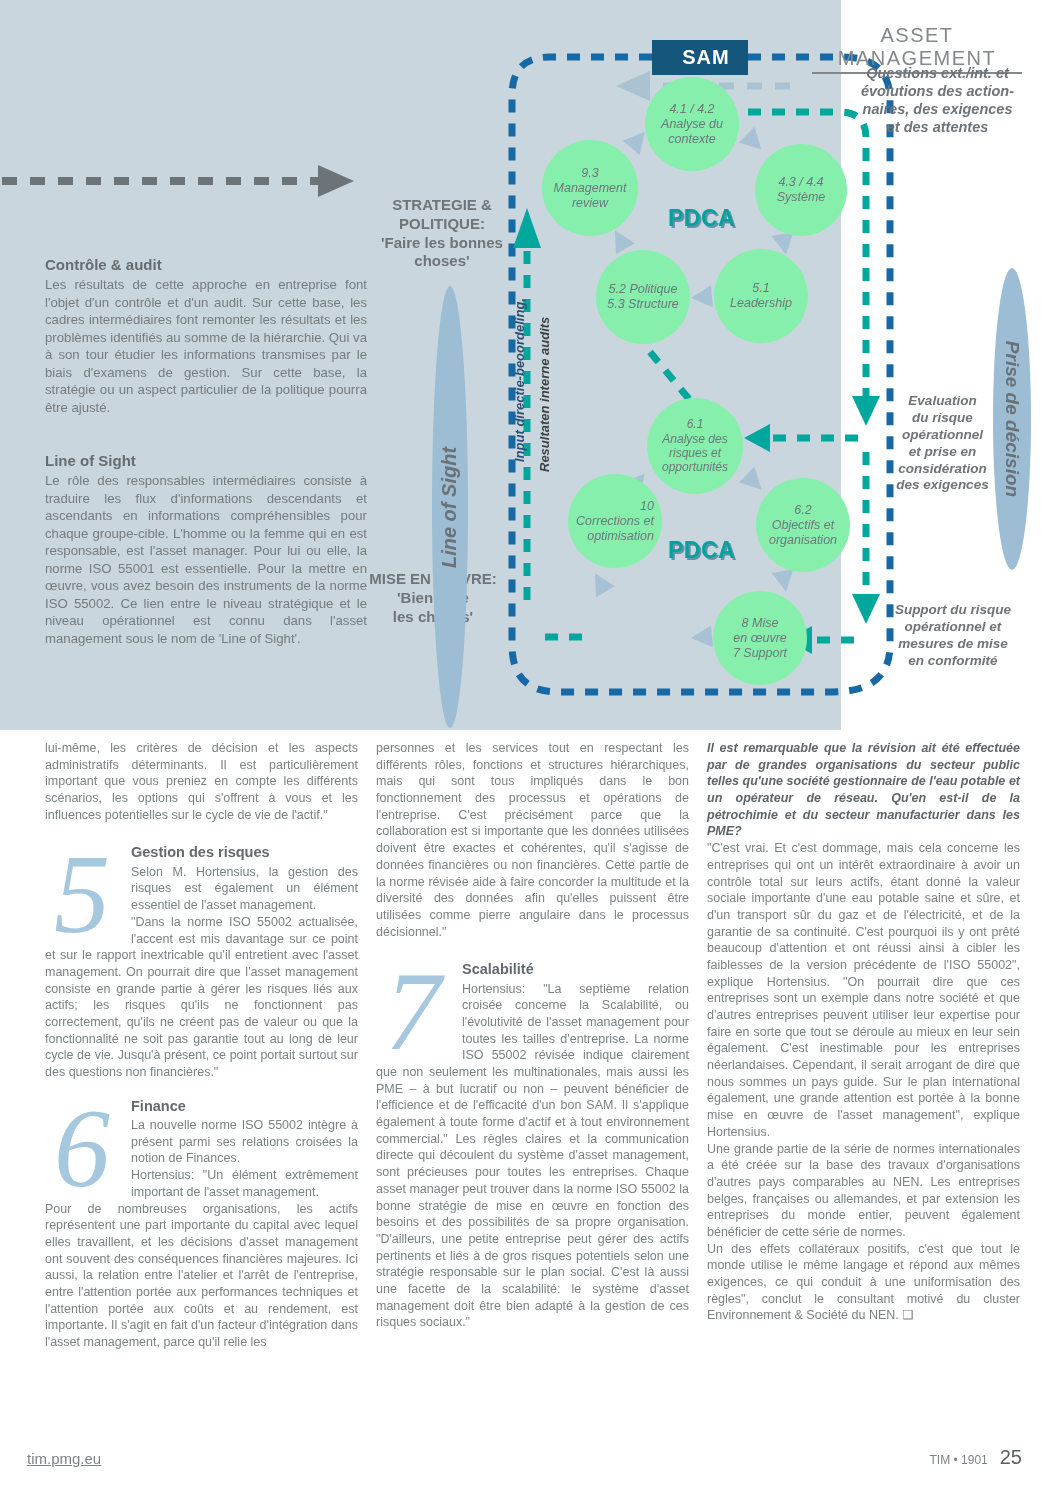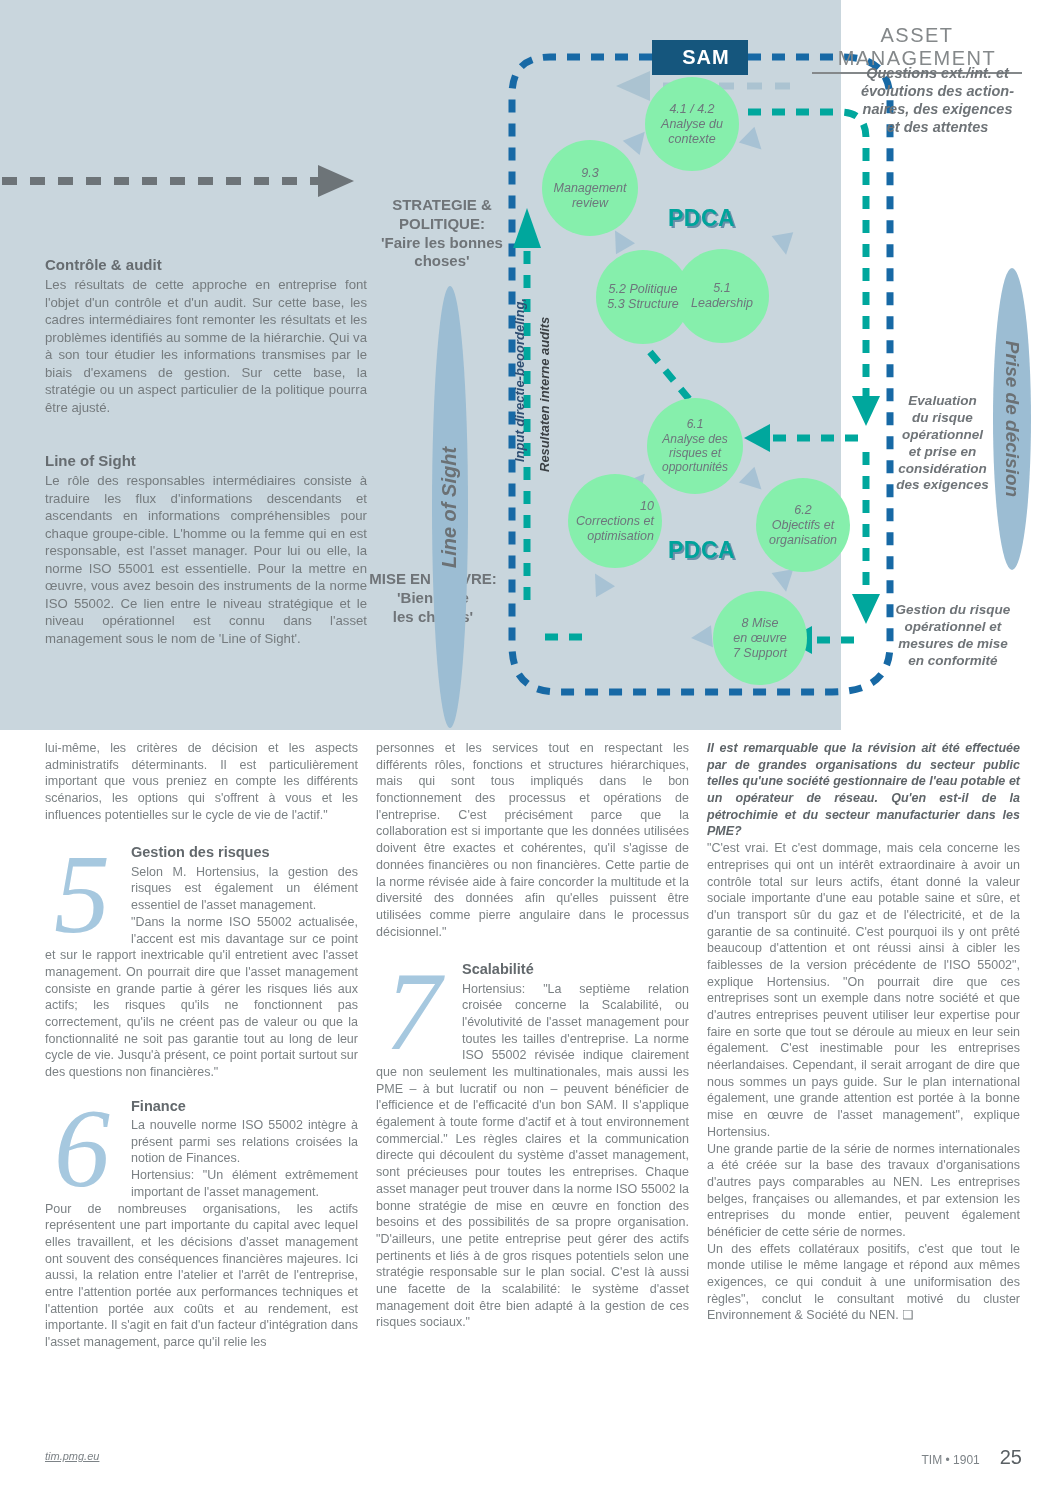--- a/index.html
+++ b/index.html
@@ -13,21 +13,21 @@
     padding-bottom:2px; font-weight:400; }
   svg.connectors { position:absolute; left:0; top:0; }
   .sam { position:absolute; left:652px; top:40px; width:96px; height:35px; background:#15567d;
     color:#ffffff; font-weight:bold; font-size:20px; letter-spacing:1px;
     display:flex; align-items:center; justify-content:center;padding-left:12px; }
   .circle { position:absolute; border-radius:50%; background:#86efac; color:#6d767c;
     font-style:italic; font-size:12.5px; line-height:1.2; display:flex; align-items:center;
     justify-content:center; text-align:center; white-space:pre-line; }
   .c-t1 { left:645px; top:77px;  width:94px; height:94px; }
   .c-t2 { left:755px; top:144px; width:92px; height:92px; }
-  .c-t3 { left:675px; top:249px; width:94px; height:94px;font-style:italic; }
+  .c-t3 { left:714px; top:249px; width:94px; height:94px;font-style:italic; }
   .c-t4 { left:596px; top:250px; width:94px; height:94px; }
   .c-t5 { left:542px; top:140px; width:96px; height:96px; }
   .c-b1 { left:647px; top:398px; width:96px; height:96px; font-size:12px; }
   .c-b2 { left:756px; top:478px; width:94px; height:94px; }
   .c-b3 { left:713px; top:591px; width:94px; height:94px; }
   .c-b4 { left:592px; top:589px; width:96px; height:96px; font-size:12px; }
   .c-b5 { left:568px; top:474px; width:94px; height:94px;text-align:right; }
   .pdca { position:absolute; width:60px; text-align:center; color:#00a39b; font-weight:bold;
     font-size:23px; letter-spacing:0.5px; text-shadow:2px 2px 0 rgba(21,86,125,0.55); }
   .pdca-top { left:668px; top:205px; }
@@ -65,24 +65,24 @@
   .col p { margin:0; }
   .pre { white-space:pre-line; }
   .intro { margin-bottom:20px !important; }
   .numsec { display:flow-root; margin-bottom:16px; }
   .numsec h3 { font-size:14.5px; color:#63696d; margin-bottom:1px; }
   .bignum { float:left; width:74px; text-align:center; font-family:"Liberation Serif", serif;
     font-style:italic; font-size:112px; line-height:0.82; color:#a6c8df; margin:6px 12px 4px 0; }
   .question { font-weight:bold; font-style:italic; color:#5f6569; }
 
   
-  .footer-site { position:absolute; left:45px; top:1450px; font-size:11px; color:#7d8387;
-    text-decoration:underline;font-style:italic; }
+  .footer-site { position:absolute; left:27px; top:1450px; font-size:15px; color:#7d8387;
+    text-decoration:underline; }
   .footer-right { position:absolute; right:36px; top:1446px; display:flex;
-    align-items:baseline; gap:20px; }
+    align-items:baseline; gap:12px; }
   .footer-mag { font-size:12px; color:#7d8387; }
   .footer-page { font-size:20px; color:#5a6064; }
 </style>
 </head>
 <body>
 
 <div class="page">
 
   <div class="topband">
 
@@ -126,20 +126,22 @@
         <polygon points="0,-12 11,9 -11,9" transform="translate(601,584) rotate(-30)"></polygon>
       </g>
     </svg>
 
     <div class="am-title">ASSET MANAGEMENT</div>
     <div class="sam">SAM</div>
 
     <div class="circle c-t1">4.1 / 4.2
 Analyse du
 contexte</div>
+    <div class="circle c-t2">4.3 / 4.4
+Système</div>
     <div class="circle c-t3">5.1
 Leadership</div>
     <div class="circle c-t4">5.2 Politique
 5.3 Structure</div>
     <div class="circle c-t5">9.3
 Management
 review</div>
     <div class="circle c-b1">6.1
 Analyse des
 risques et
@@ -167,21 +169,21 @@
 choses'</div>
     <div class="dlabel mise-label">MISE EN ŒUVRE:
 'Bien faire
 les choses'</div>
     <div class="dlabel eval-label">Evaluation
 du risque
 opérationnel
 et prise en
 considération
 des exigences</div>
-    <div class="dlabel grisk-label">Gestion du risque
+    <div class="dlabel grisk-label">Support du risque
 opérationnel et
 mesures de mise
 en conformité</div>
 
     <div class="lens lens-los">
       <span>Line of Sight</span>
     </div>
     <div class="lens lens-prise">
       <span>Prise de décision</span>
     </div>

